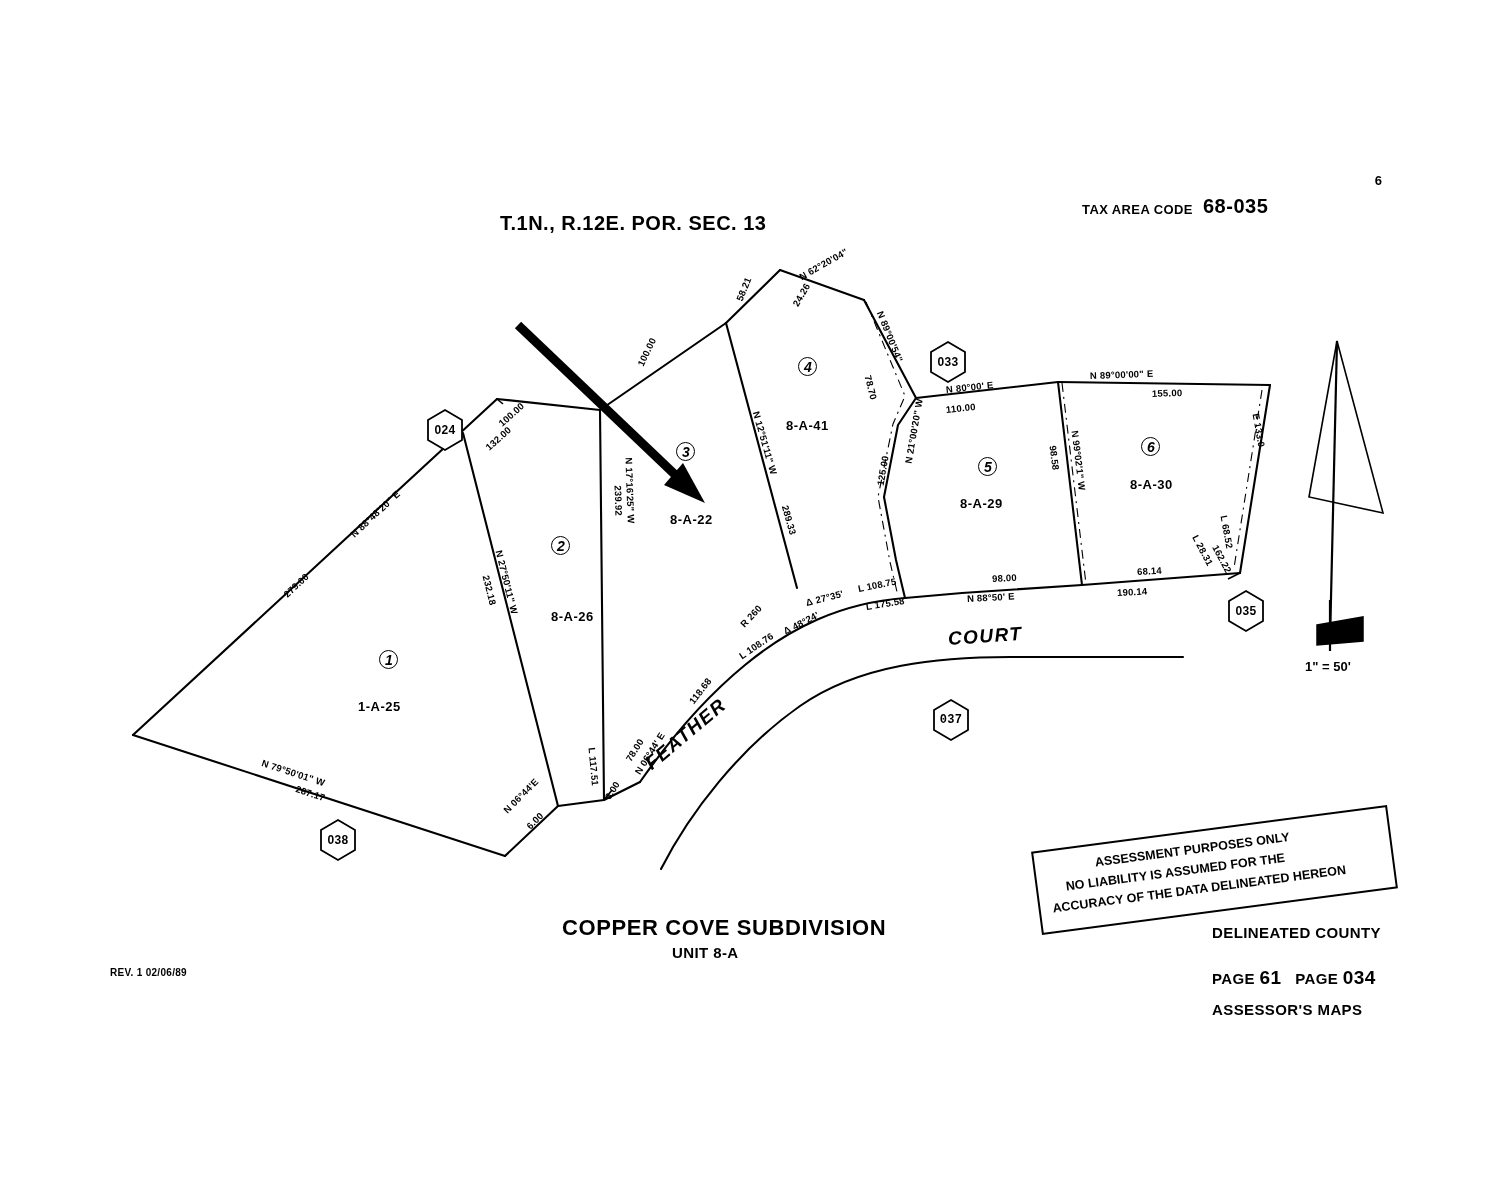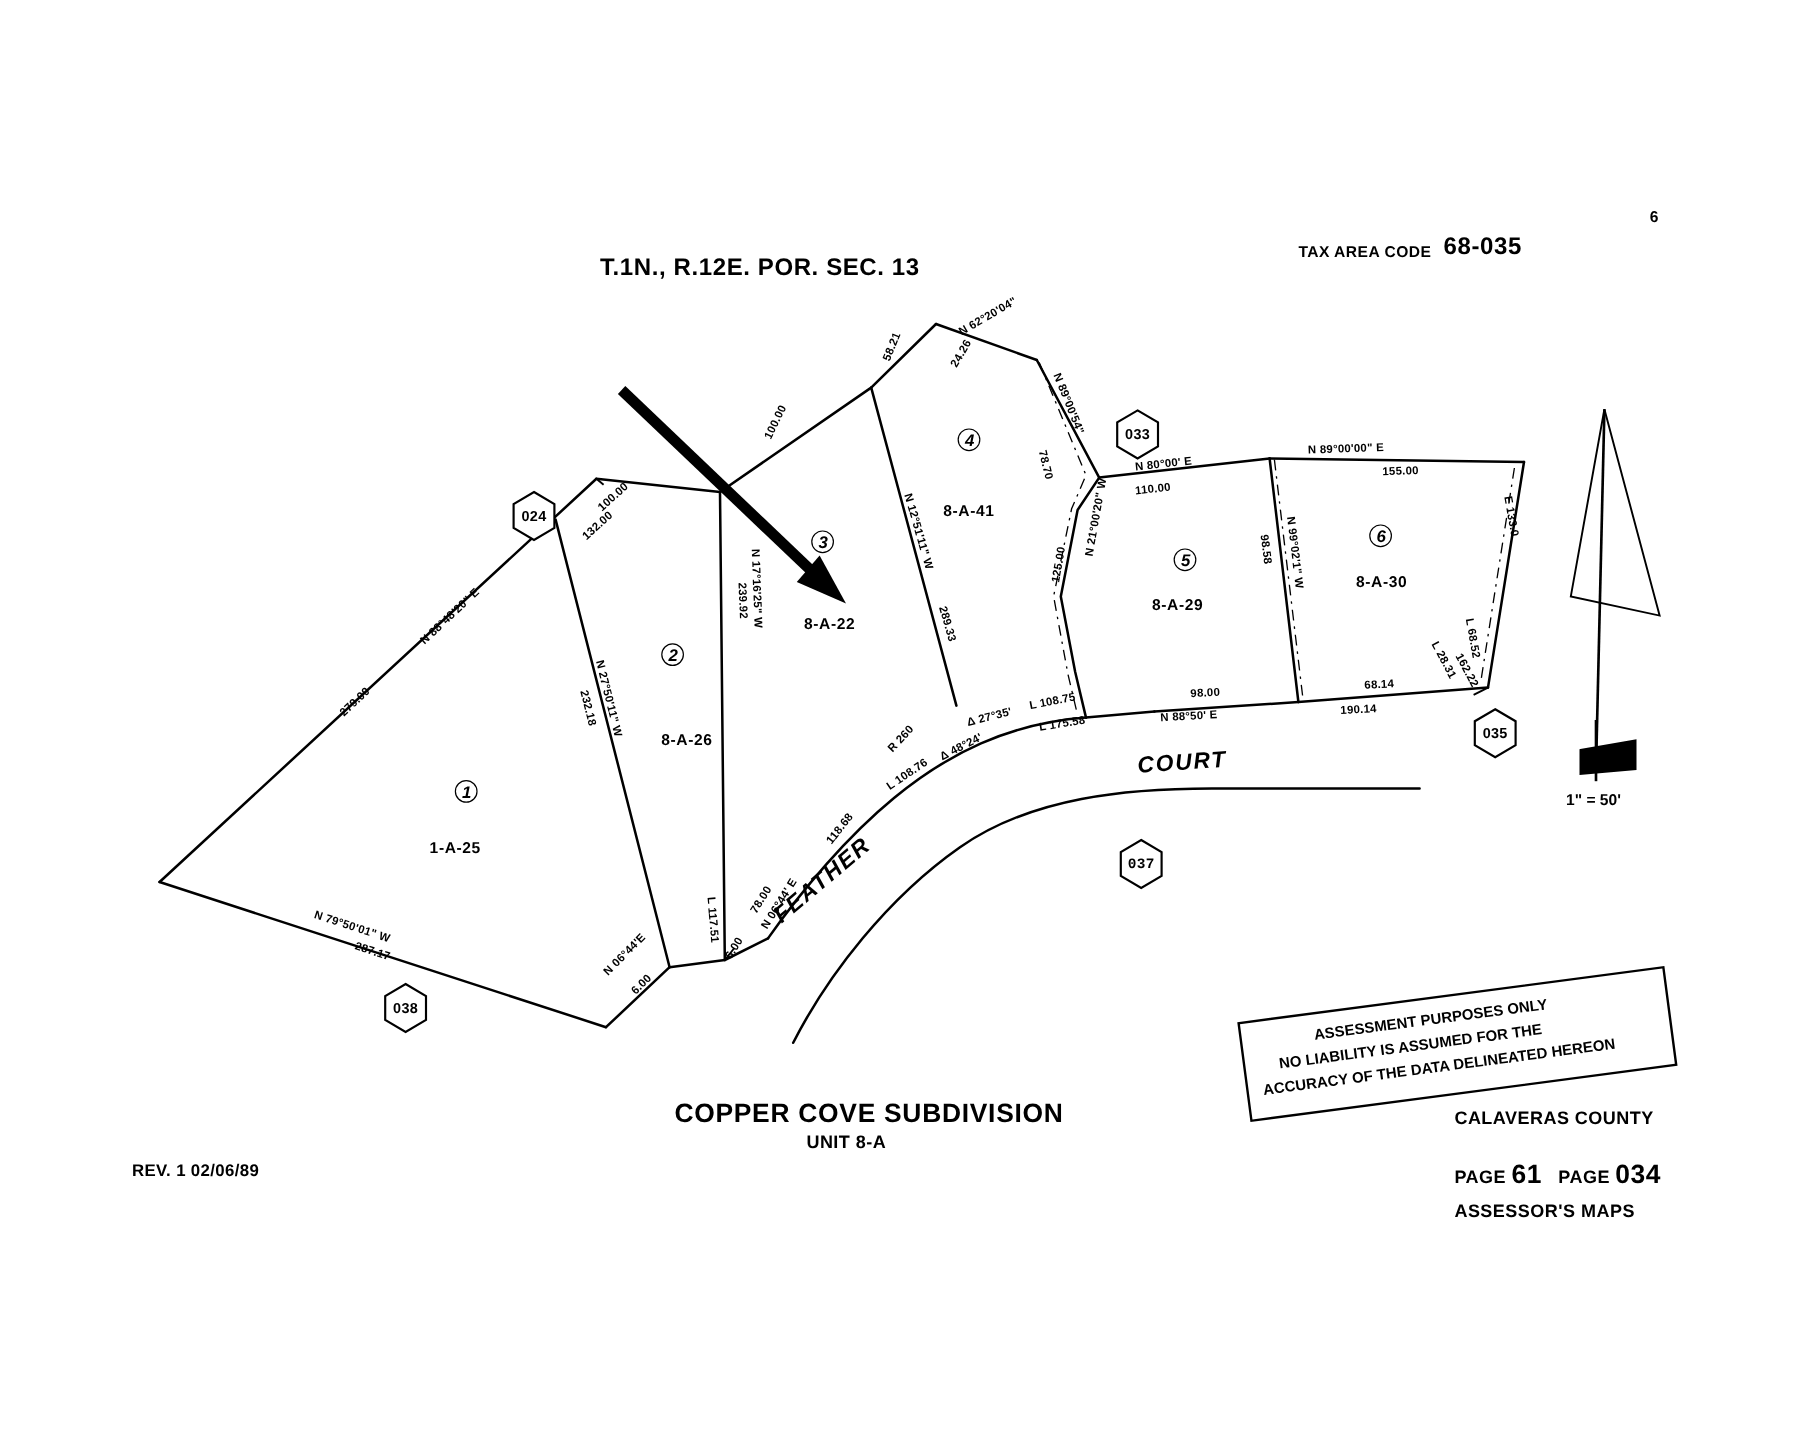--- a/index.html
+++ b/index.html
@@ -31,26 +31,26 @@
 
   
   #page-num { right: 118px; top: 174px; font-size: 13px; font-weight: bold; }
 
   #title-sec { left: 500px; top: 213px; font-size: 20px; font-weight: bold; letter-spacing: .5px;}
   #tax-label { left: 1082px; top: 203px; font-size: 13px; font-weight: bold; letter-spacing: .4px;}
   #tax-code { left: 1203px; top: 196px; font-size: 20px; font-weight: bold; letter-spacing: .5px;}
 
   #subdiv-name { left: 562px; top: 917px; font-size: 22px; font-weight: bold; letter-spacing: .6px;}
   #subdiv-unit { left: 672px; top: 945px; font-size: 15px; font-weight: bold; letter-spacing: .4px;}
-  #rev { left: 110px; top: 968px; font-size: 14px; font-weight: bold; letter-spacing: .3px;}
+  #rev { left: 110px; top: 968px; font-size: 10px; font-weight: bold; letter-spacing: .3px;}
 
   #county1 { left: 1212px; top: 925px; font-size: 15px; font-weight: bold; letter-spacing: .4px;}
   #county2 { left: 1212px; top: 1002px; font-size: 15px; font-weight: bold; letter-spacing: .4px;}
   #bookline { left: 1212px; top: 968px; font-size: 15px; font-weight: bold; letter-spacing: .4px;}
-  #bookline .big { font-size: 22px; }
+  #bookline .big { font-size: 19px; }
 
   #scale-label { left: 1305px; top: 660px; font-size: 13px; font-weight: bold; }
   #disc-box {
     position: absolute;
     left: 1035px; top: 828px;
     width: 355px; height: 80px;
     transform: rotate(-7.5deg);
     border: 2px solid #000;
   }
   #disc1 { left: 60px; top: 10px; position:absolute; font-size:12.5px; font-weight:bold;}
@@ -277,21 +277,21 @@
   <div id="disc-box">
     <div id="disc1">ASSESSMENT PURPOSES ONLY</div>
     <div id="disc2">NO LIABILITY IS ASSUMED FOR THE</div>
     <div id="disc3">ACCURACY OF THE DATA DELINEATED HEREON</div>
   </div>
 
   <div class="txt" id="subdiv-name">COPPER COVE SUBDIVISION</div>
   <div class="txt" id="subdiv-unit">UNIT 8-A</div>
   <div class="txt" id="rev">REV.  1 02/06/89</div>
 
-  <div class="txt" id="county1">CALAVERAS COUNTY</div>
+  <div class="txt" id="county1">DELINEATED COUNTY</div>
   <div class="txt" id="county2">ASSESSOR'S MAPS</div>
   <div class="txt" id="bookline">
     <span>PAGE</span>
     <span class="big">61</span>
     &nbsp;
     <span>PAGE</span>
     <span class="big">034</span>
   </div>
 
 </div>

